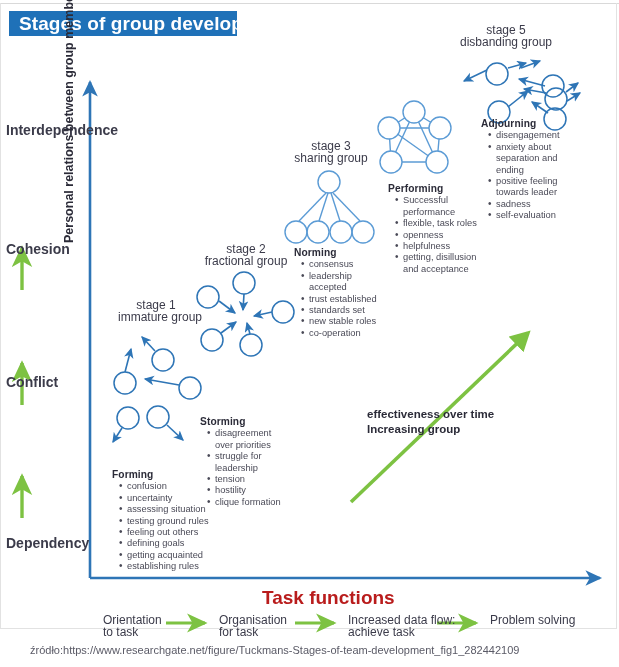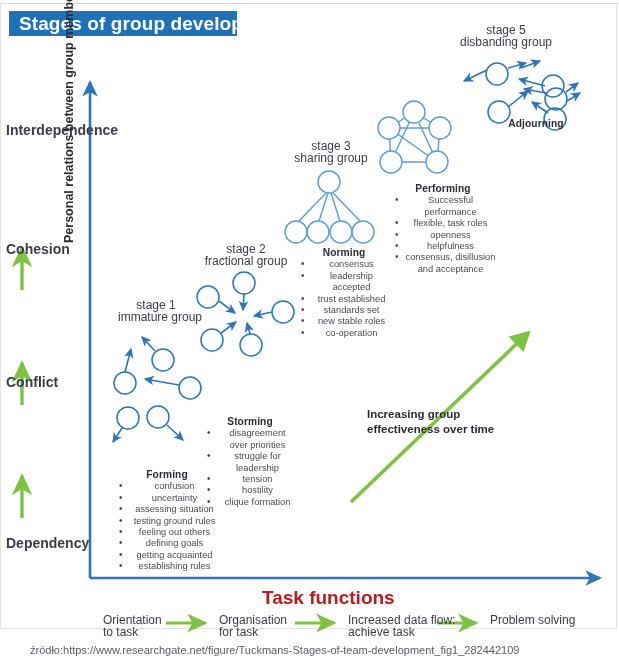--- a/index.html
+++ b/index.html
@@ -26,21 +26,21 @@
     position:absolute;left:62px;top:243px;width:250px;
     transform:rotate(-90deg);transform-origin:0 0;
     font-size:12.5px;font-weight:bold;color:#2b2b38;white-space:nowrap;
   }
   .xlabel{position:absolute;left:262px;top:587px;font-size:19px;font-weight:bold;color:#b91c1c;white-space:nowrap;}
 
   
   .stage-cap{position:absolute;font-size:12px;color:#3b3b4a;text-align:center;line-height:12px;white-space:nowrap;}
 
   
-  .blk{position:absolute;font-size:9.3px;line-height:11.4px;color:#4a4a57;text-align:center;}
+  .blk{position:absolute;font-size:9.3px;line-height:11.4px;color:#4a4a57;}
   .blk h4{margin:0 0 1px 0;font-size:10.2px;font-weight:bold;color:#2b2b38;letter-spacing:.1px;}
   .blk ul{margin:0;padding:0 0 0 9px;list-style:none;}
   .blk li{position:relative;padding-left:6px;margin:0;}
   .blk li::before{content:"•";position:absolute;left:-2px;top:-1px;font-size:10px;color:#4a4a57;}
   .blk li.cont::before{content:"";}
   .blk li.cont{padding-left:6px;}
 
   
   .diag-label{position:absolute;left:367px;top:407px;font-size:11.5px;font-weight:bold;color:#2b2b38;line-height:15px;white-space:nowrap;}
 
@@ -241,32 +241,42 @@
   </div>
 
   <div class="blk" style="left:388px;top:183px;width:110px;">
     <h4>Performing</h4>
     <ul>
         <li>Successful</li>
         <li class="cont">performance</li>
         <li>flexible, task roles</li>
         <li>openness</li>
         <li>helpfulness</li>
-        <li>consensus, disillusion</li>
+        <li>getting, disillusion</li>
         <li class="cont">and acceptance</li>
       </ul>
   </div>
 
   <div class="blk" style="left:481px;top:118px;width:110px;">
     <h4>Adjourning</h4>
+    <ul>
+        <li>disengagement</li>
+        <li>anxiety about</li>
+        <li class="cont">separation and</li>
+        <li class="cont">ending</li>
+        <li>positive feeling</li>
+        <li class="cont">towards leader</li>
+        <li>sadness</li>
+        <li>self-evaluation</li>
+      </ul>
   </div>
 
   <div class="diag-label">
+    <div>effectiveness over time</div>
     <div>Increasing group</div>
-    <div>effectiveness over time</div>
   </div>
 
   <div class="flow-item" style="left:103px;top:614px;">
     <div>Orientation</div>
     <div>to task</div>
   </div>
   <div class="flow-item" style="left:219px;top:614px;">
     <div>Organisation</div>
     <div>for task</div>
   </div>

